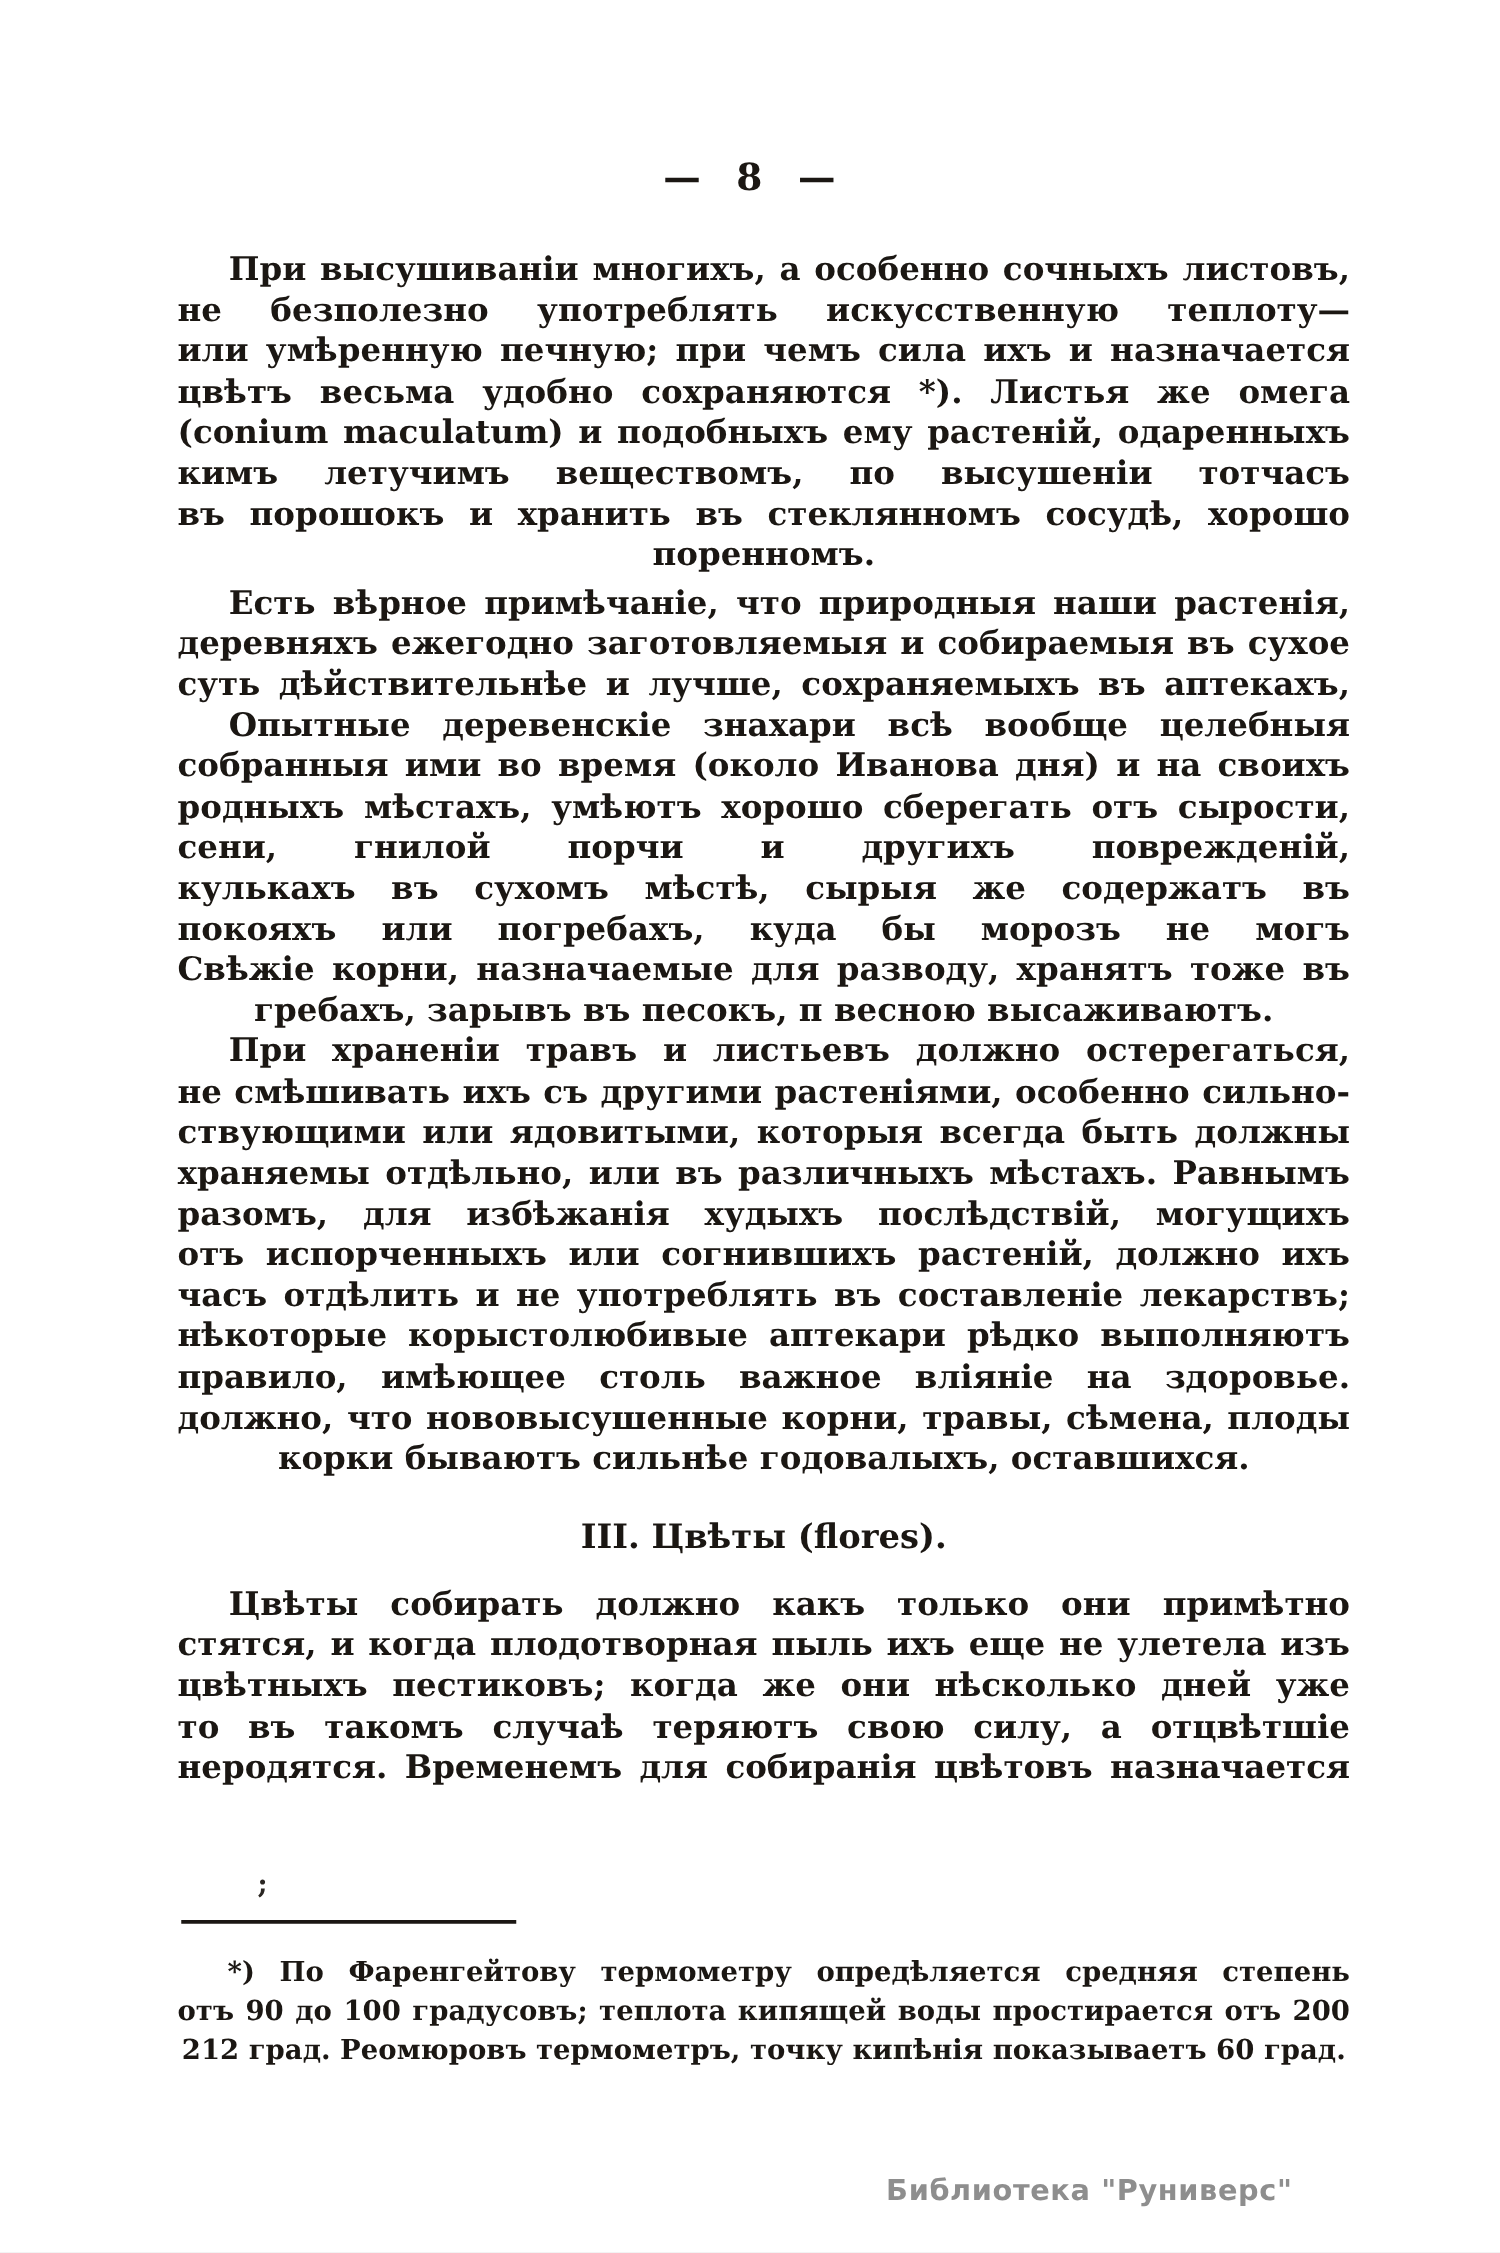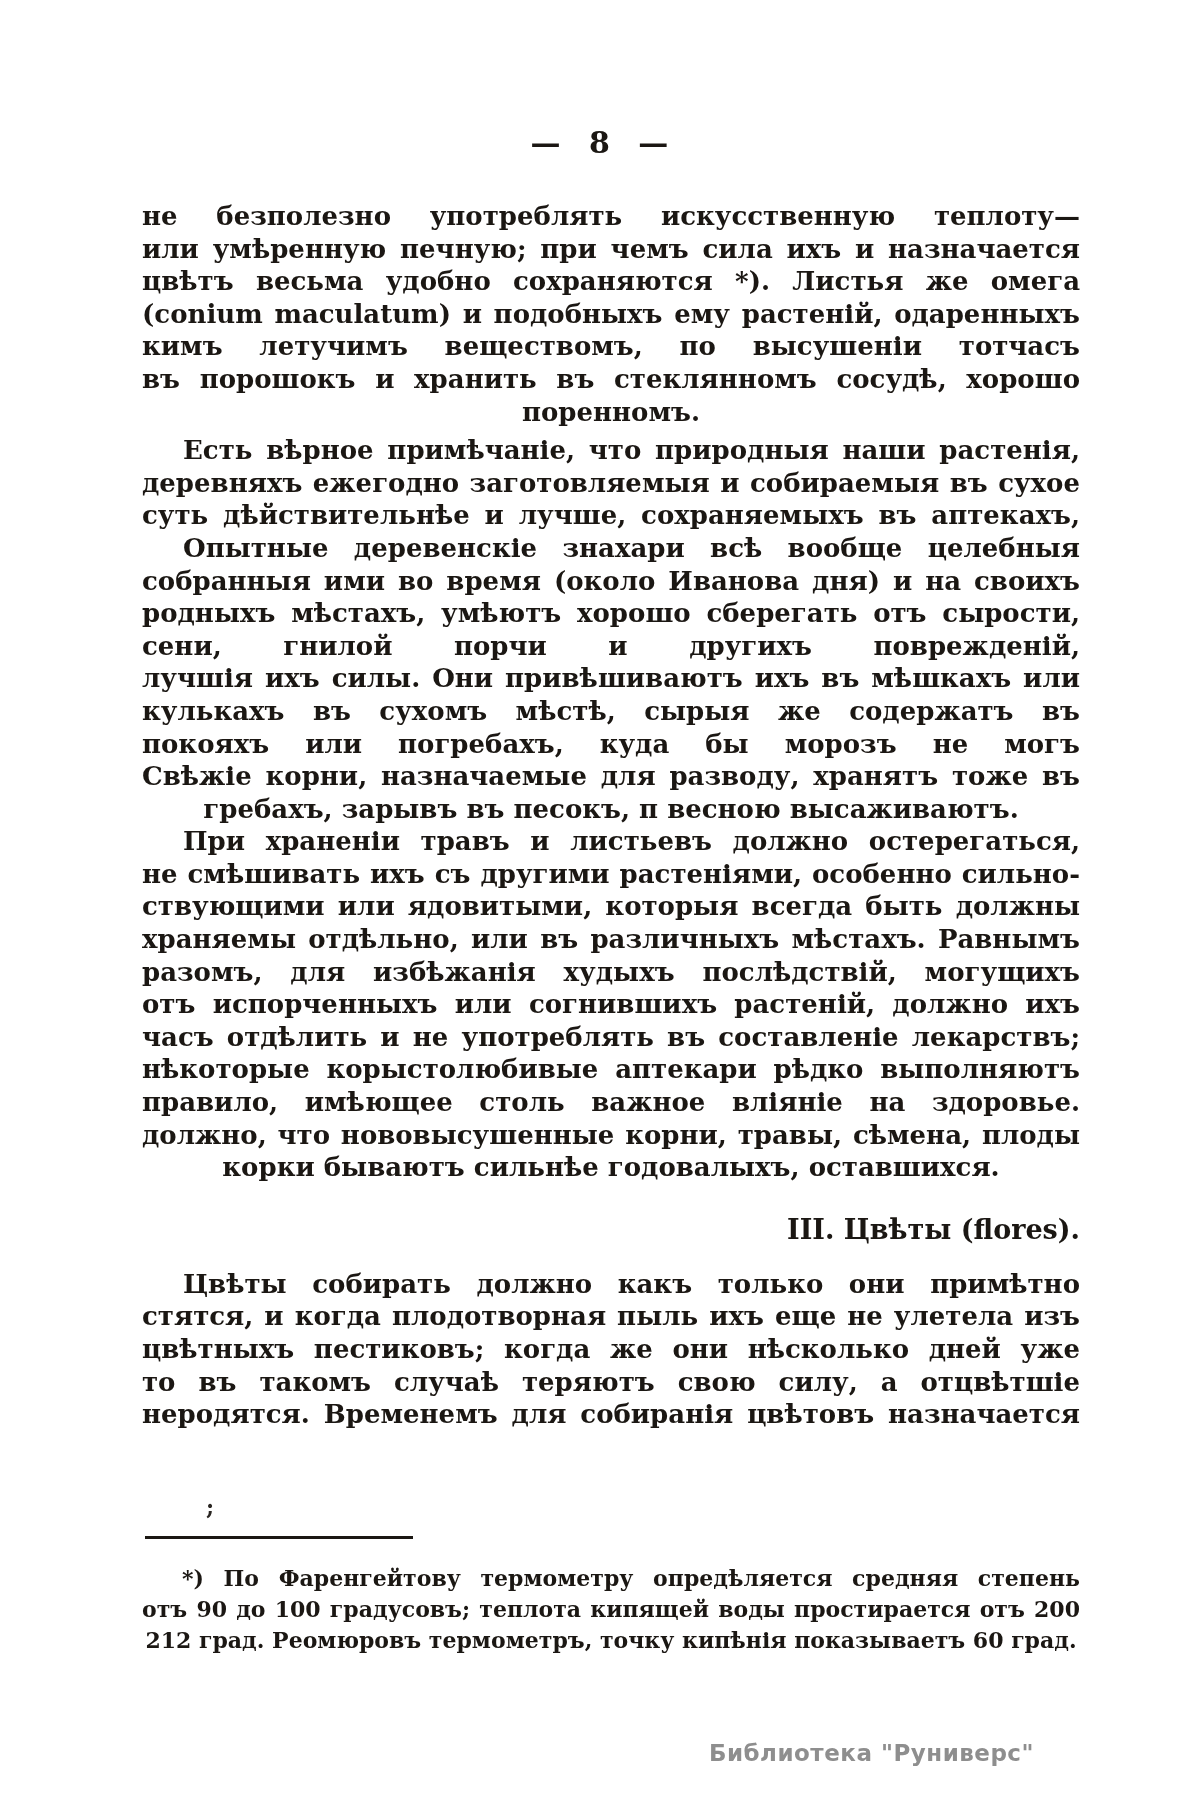--- a/index.html
+++ b/index.html
@@ -32,21 +32,21 @@
     white-space:normal;
   }
   .ln::after{content:"";display:inline-block;width:100%;height:0;}
   .ln.last{text-align:center;}
   .ln.last::after{content:none;}
   .ln.ind{text-indent:41px;}
   .lat-italic{}
   .heading{
     margin-top:29px;margin-bottom:22px;
     height:33px;overflow:hidden;
-    text-align:right;
+    text-align:center;
     font:bold 27px/33px "DejaVu Serif", serif;
   }
   
   .fn-rule{
     position:absolute;left:145px;top:1536px;
     width:268px;height:3px;background:#1b1713;
   }
   .artifact{
     position:absolute;left:206px;top:1496px;
     font:bold 22px/22px "DejaVu Serif", serif;color:#2a2622;
@@ -68,41 +68,41 @@
 </head>
 <body>
 
 <div class="page">
 
   <div class="pagenum">— 8 —</div>
 
   <div class="bodycol">
 
     <div class="para">
+      <div class="ln ind">При высушиваніи многихъ, а особенно сочныхъ листовъ,</div>
       <div class="ln">не безполезно употреблять искусственную теплоту—комнатную</div>
       <div class="ln">или умѣренную печную; при чемъ сила ихъ и назначается</div>
       <div class="ln">цвѣтъ весьма удобно сохраняются *). Листья же омега пестраго</div>
       <div class="ln"><span>(</span><span class="lat-italic">conium maculatum</span><span>) и подобныхъ ему растеній, одаренныхъ тон-</span></div>
       <div class="ln">кимъ летучимъ веществомъ, по высушеніи тотчасъ истереть</div>
       <div class="ln">въ порошокъ и хранить въ стеклянномъ сосудѣ, хорошо заку-</div>
       <div class="ln last">поренномъ.</div>
     </div>
 
     <div class="para p2">
       <div class="ln ind">Есть вѣрное примѣчаніе, что природныя наши растенія, въ</div>
       <div class="ln">деревняхъ ежегодно заготовляемыя и собираемыя въ сухое лѣто,</div>
       <div class="ln">суть дѣйствительнѣе и лучше, сохраняемыхъ въ аптекахъ, ино-</div>
     </div>
 
     <div class="para">
       <div class="ln ind">Опытные деревенскіе знахари всѣ вообще целебныя растенія,</div>
       <div class="ln">собранныя ими во время (около Иванова дня) и на своихъ при-</div>
       <div class="ln">родныхъ мѣстахъ, умѣютъ хорошо сберегать отъ сырости, пле-</div>
       <div class="ln">сени, гнилой порчи и другихъ поврежденій, уничтожающихъ</div>
-      <div class="ln">лучшія ихъ силы. Они привѣшиваютъ ихъ въ мѣшкахъ или</div>
       <div class="ln">кулькахъ въ сухомъ мѣстѣ, сырыя же содержатъ въ холодныхъ</div>
       <div class="ln">покояхъ или погребахъ, куда бы морозъ не могъ проникнуть.</div>
       <div class="ln">Свѣжіе корни, назначаемые для разводу, хранятъ тоже въ по-</div>
       <div class="ln last">гребахъ, зарывъ въ песокъ, п весною высаживаютъ.</div>
     </div>
 
     <div class="para">
       <div class="ln ind">При храненіи травъ и листьевъ должно остерегаться, чтобы</div>
       <div class="ln">не смѣшивать ихъ съ другими растеніями, особенно сильно-дѣй-</div>
       <div class="ln">ствующими или ядовитыми, которыя всегда быть должны со-</div>

